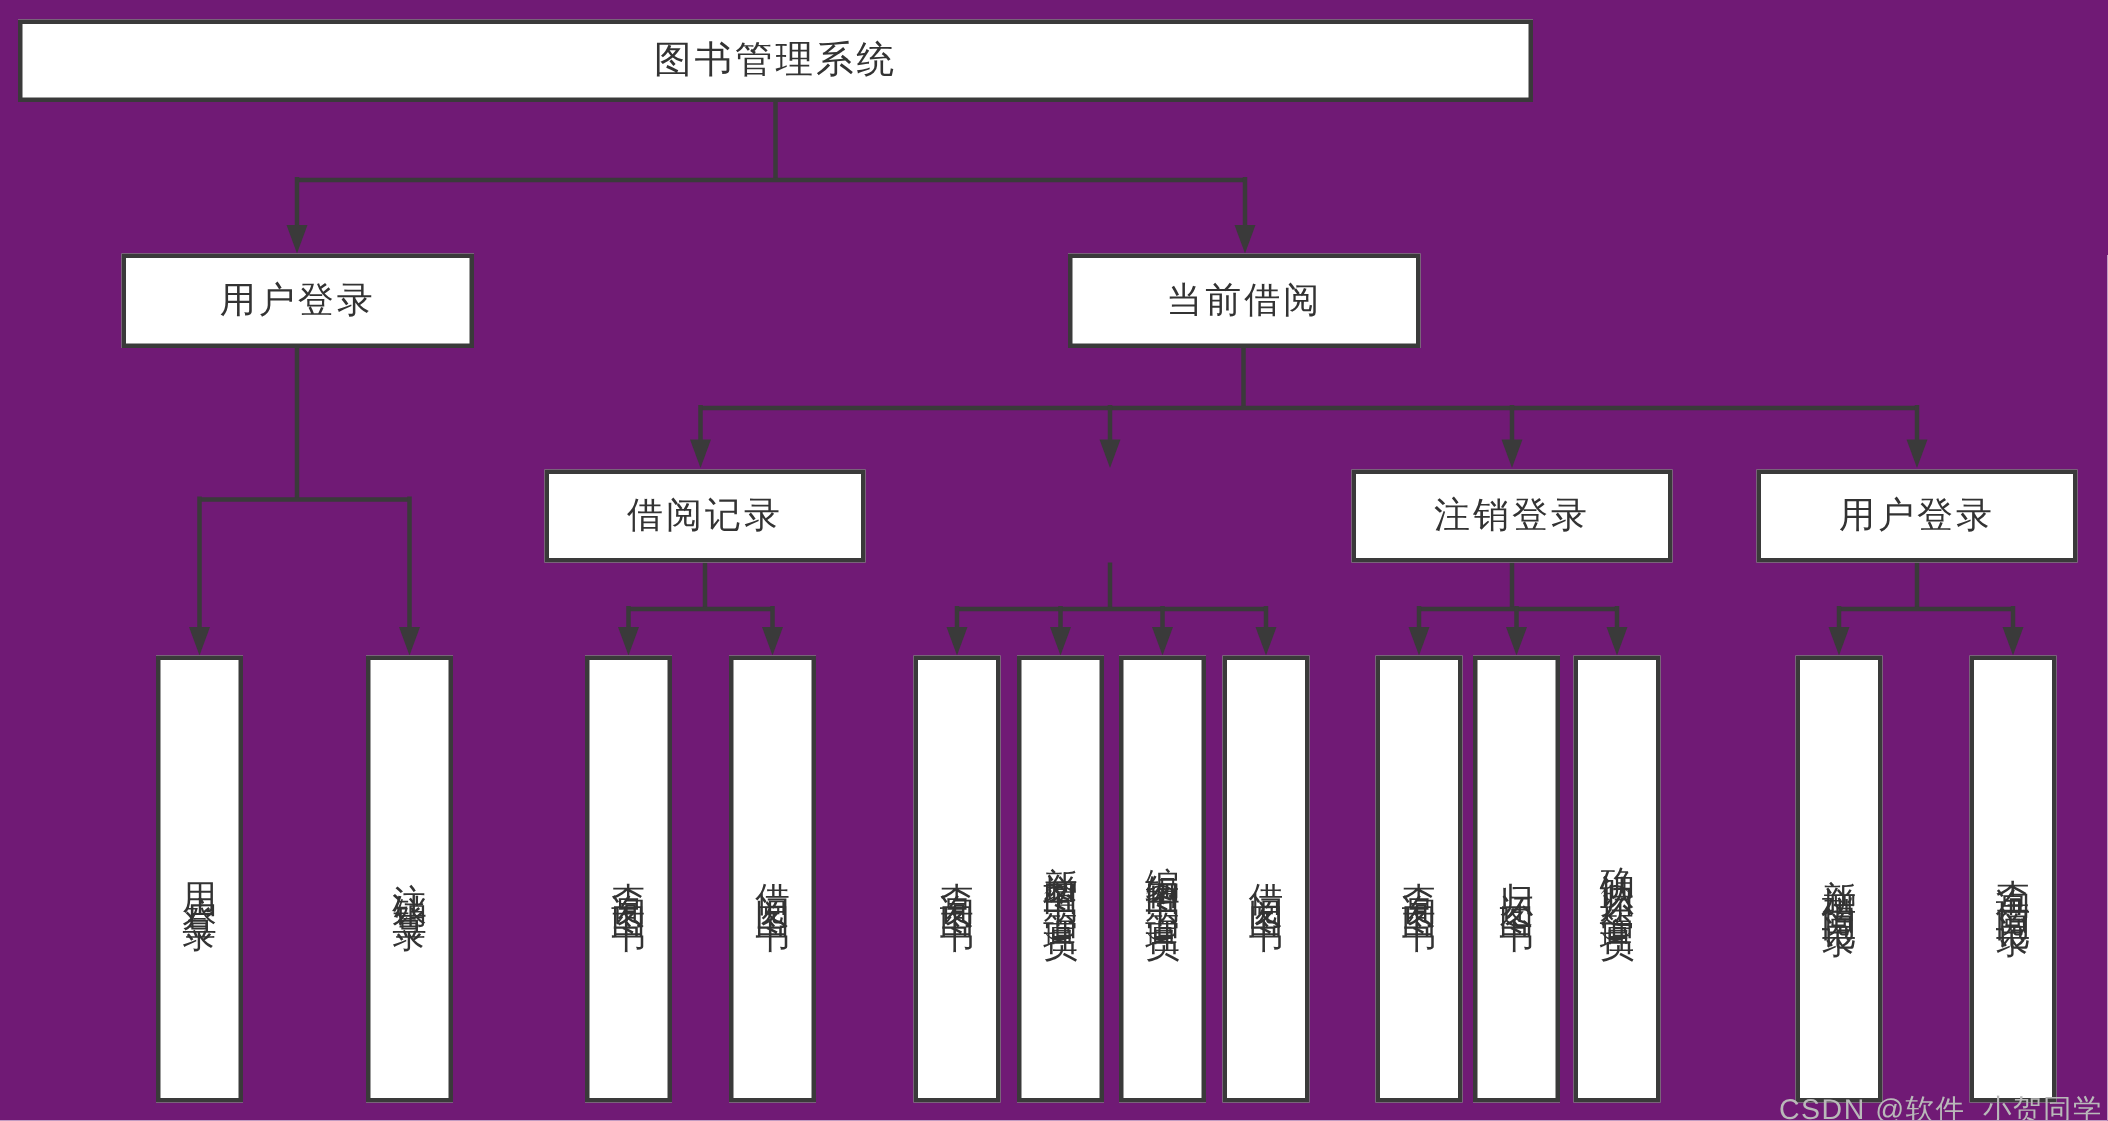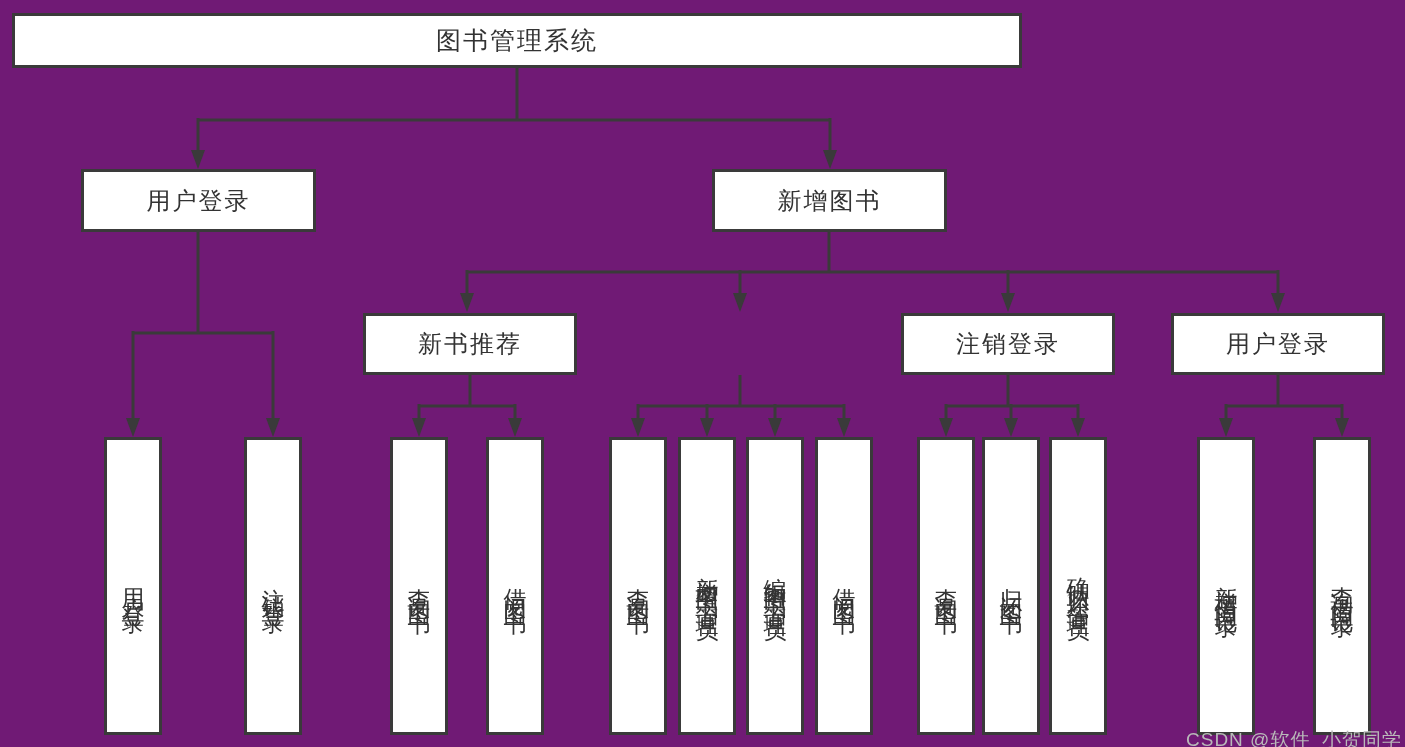--- a/index.html
+++ b/index.html
@@ -138,23 +138,23 @@
     <path d="M1226 406 H1342"></path>
     <path d="M1226 404 V419"></path>
     <path d="M1342 404 V419"></path>
     <polygon points="1219,418 1233,418 1226,437"></polygon>
     <polygon points="1335,418 1349,418 1342,437"></polygon>
   </svg>
 
   <div class="node h-node root-node" style="left:12px; top:13px; width:1010px; height:55px;">图书管理系统</div>
 
   <div class="node h-node" style="left:81px; top:169px; width:235px; height:63px;">用户登录</div>
-  <div class="node h-node" style="left:712px; top:169px; width:235px; height:63px;">新增图书</div>
+  <div class="node h-node" style="left:712px; top:169px; width:235px; height:63px;">当前借阅</div>
 
-  <div class="node h-node" style="left:363px; top:313px; width:214px; height:62px;">新书推荐</div>
+  <div class="node h-node" style="left:363px; top:313px; width:214px; height:62px;">借阅记录</div>
   <div class="node h-node" style="left:901px; top:313px; width:214px; height:62px;">注销登录</div>
   <div class="node h-node" style="left:1171px; top:313px; width:214px; height:62px;">用户登录</div>
 
   <div class="node v-node" style="left:104px;">用户登录</div>
   <div class="node v-node" style="left:244px;">注销登录</div>
 
   <div class="node v-node" style="left:390px;">查询图书</div>
   <div class="node v-node" style="left:486px;">借阅图书</div>
 
   <div class="node v-node" style="left:609px;">查询图书</div>

